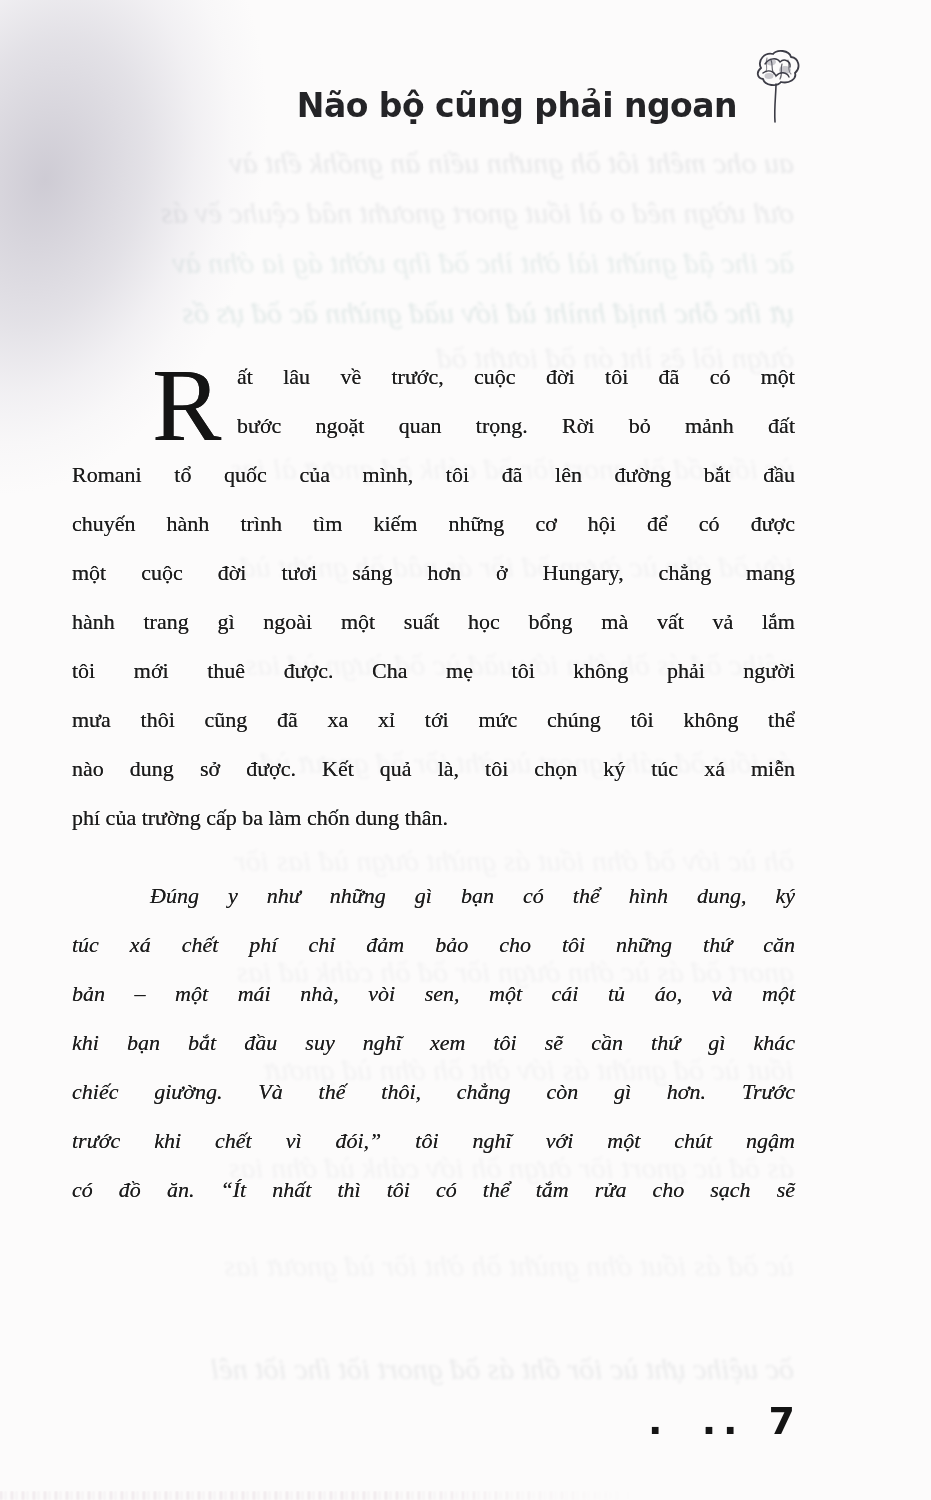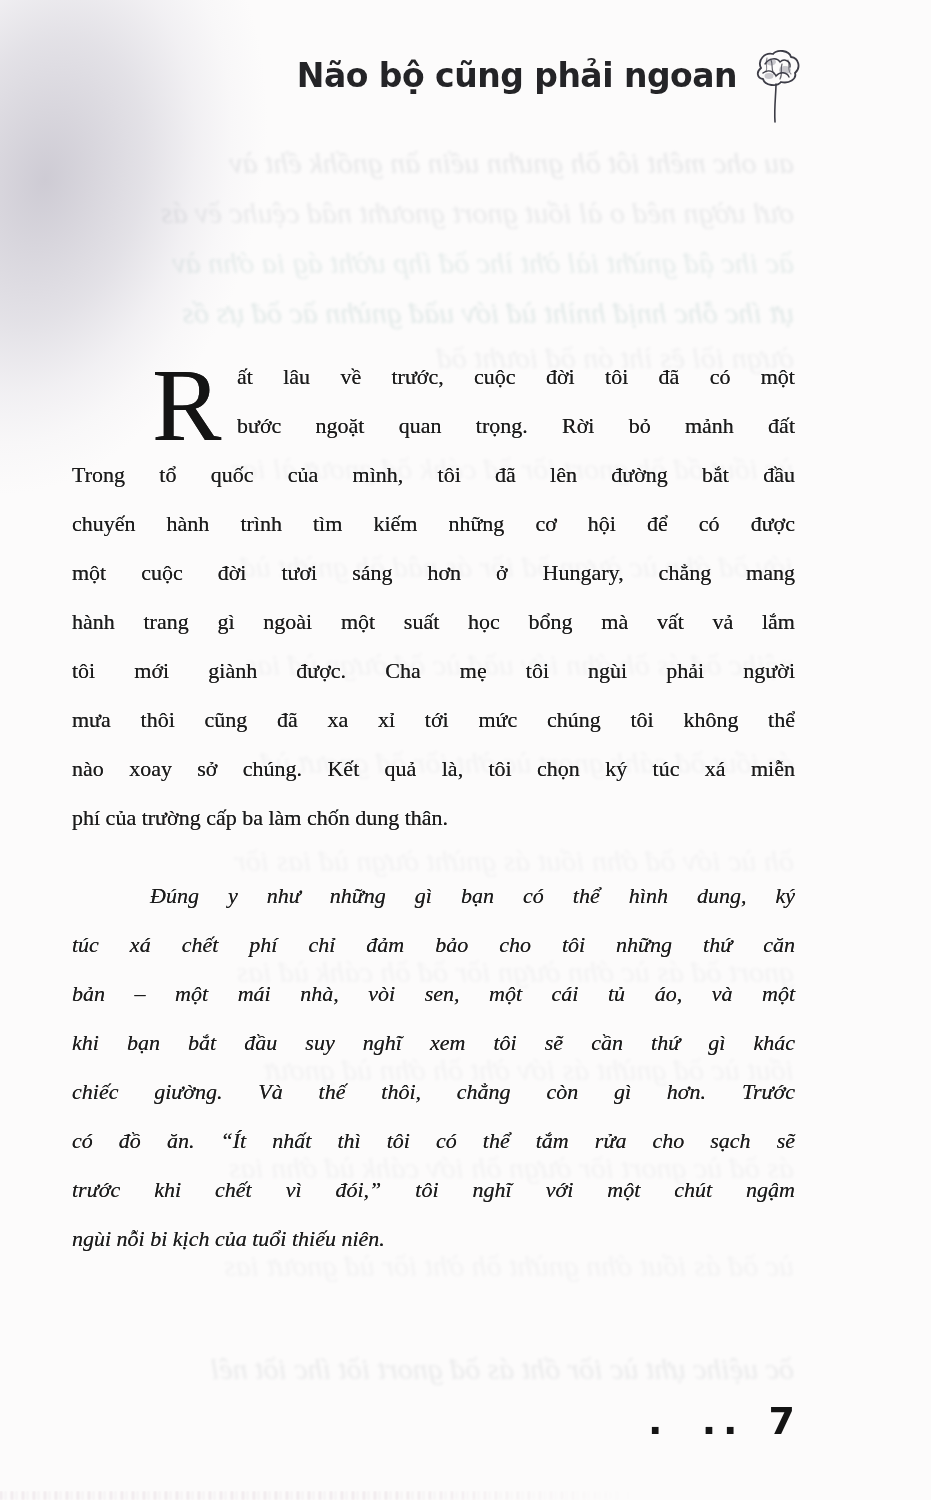--- a/index.html
+++ b/index.html
@@ -34,21 +34,21 @@
     color:#4a5560;
     transform:scaleX(-1);
     filter:blur(1.6px);
     white-space:nowrap;overflow:hidden;
     text-align:left;
   }
   .ghost-line.teal{color:#2e6e66;}
   
   .page-header{
     position:absolute;top:46px;right:128px;
-    display:flex;align-items:flex-start;gap:10px;
+    display:flex;align-items:flex-end;gap:10px;
   }
   .header-title{
     font-family:"DejaVu Sans","Liberation Sans",sans-serif;
     font-weight:bold;
     font-size:33px;line-height:40px;
     letter-spacing:-0.5px;
     color:#242427;
     padding-top:10px;
   }
   .brain-icon{display:block;width:56px;height:80px;}
@@ -158,38 +158,37 @@
         </g>
       </svg>
     </span>
   </header>
 
   <main class="body-text" id="body-text">
       <div class="para para-0">
         <span class="dropcap">R</span>
         <div class="bline after-dc">ất lâu về trước, cuộc đời tôi đã có một</div>
         <div class="bline after-dc">bước ngoặt quan trọng. Rời bỏ mảnh đất</div>
-        <div class="bline">Trong tổ quốc của mình, tôi đã lên đường bắt đầu</div>
+        <div class="bline">Romani tổ quốc của mình, tôi đã lên đường bắt đầu</div>
         <div class="bline">chuyến hành trình tìm kiếm những cơ hội để có được</div>
         <div class="bline">một cuộc đời tươi sáng hơn ở Hungary, chẳng mang</div>
         <div class="bline">hành trang gì ngoài một suất học bổng mà vất vả lắm</div>
-        <div class="bline">tôi mới giành được. Cha mẹ tôi ngùi phải người</div>
+        <div class="bline">tôi mới thuê được. Cha mẹ tôi không phải người</div>
         <div class="bline">mưa thôi cũng đã xa xỉ tới mức chúng tôi không thể</div>
-        <div class="bline">nào xoay sở chúng. Kết quả là, tôi chọn ký túc xá miễn</div>
+        <div class="bline">nào dung sở được. Kết quả là, tôi chọn ký túc xá miễn</div>
         <div class="bline lastline">phí của trường cấp ba làm chốn dung thân.</div>
       </div>
       <div class="para para-1">
         <div class="bline indent">Đúng y như những gì bạn có thể hình dung, ký</div>
         <div class="bline">túc xá chết phí chỉ đảm bảo cho tôi những thứ căn</div>
         <div class="bline">bản – một mái nhà, vòi sen, một cái tủ áo, và một</div>
         <div class="bline">khi bạn bắt đầu suy nghĩ xem tôi sẽ cần thứ gì khác</div>
         <div class="bline">chiếc giường. Và thế thôi, chẳng còn gì hơn. Trước</div>
+        <div class="bline">trước khi chết vì đói,” tôi nghĩ với một chút ngậm</div>
         <div class="bline">có đồ ăn. “Ít nhất thì tôi có thể tắm rửa cho sạch sẽ</div>
-        <div class="bline">trước khi chết vì đói,” tôi nghĩ với một chút ngậm</div>
-        <div class="bline lastline">ngùi nỗi bi kịch của tuổi thiếu niên.</div>
       </div>
     </main>
 
   <footer class="page-footer">
     <span class="footer-dots">. ..</span>
     <span class="page-number">7</span>
   </footer>
 
   <div class="bottom-edge"></div>
 

